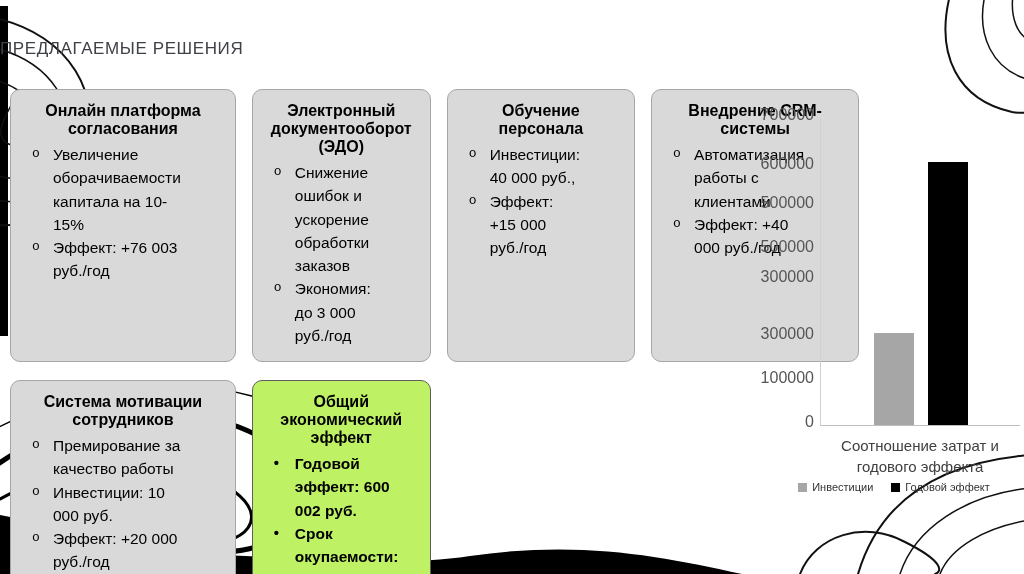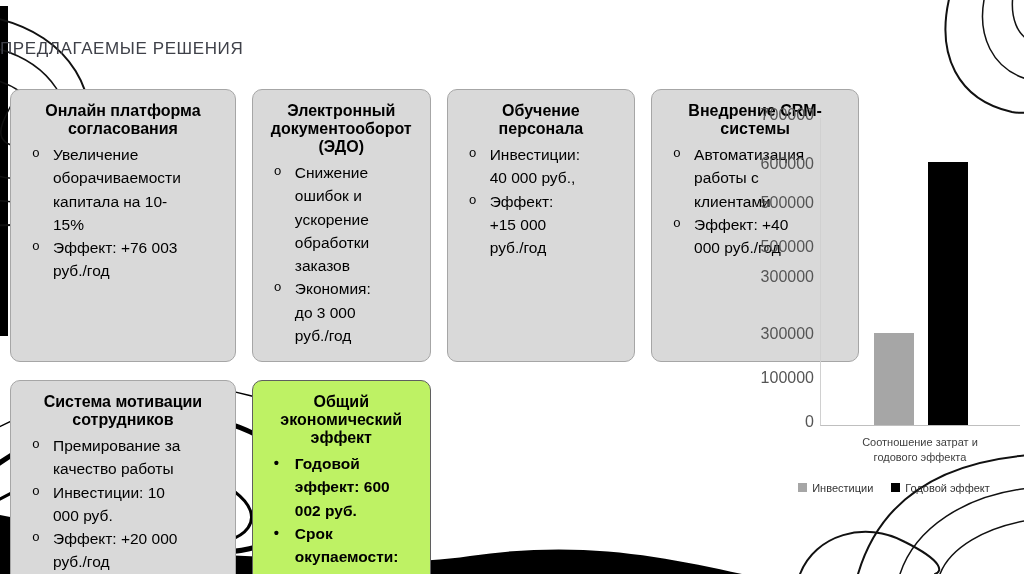--- a/index.html
+++ b/index.html
@@ -46,24 +46,24 @@
   .plot-wrap {
     position:relative; margin-left:52px; height:308px;
     border-left:1px solid #d0d0d0; border-bottom:1px solid #bfbfbf;
   }
   .yticks { position:absolute; right:calc(100% + 7px); top:0; bottom:0; width:45px; }
   .ytick { position:absolute; right:0; font-size:16px; color:#555; line-height:1; }
   .chart-bars { display:flex; height:100%; align-items:flex-end; justify-content:center; gap:14px; }
   .bar { width:40px; }
   .chart-xlabel {
     width:160px; margin:9px 0 0 72px; text-align:center;
-    font-size:11px; color:#404040; line-height:1.4;
+    font-size:15px; color:#404040; line-height:1.4;
   }
   .chart-legend {
-    display:flex; justify-content:center; gap:18px; margin-top:16px;
+    display:flex; justify-content:center; gap:18px; margin-top:4px;
     font-size:11px; color:#333;
   }
   .legend-item { display:flex; align-items:center; gap:5px; }
   .swatch { width:9px; height:9px; display:inline-block; }
 </style>
 </head>
 <body>
 
 <div class="slide">
 

